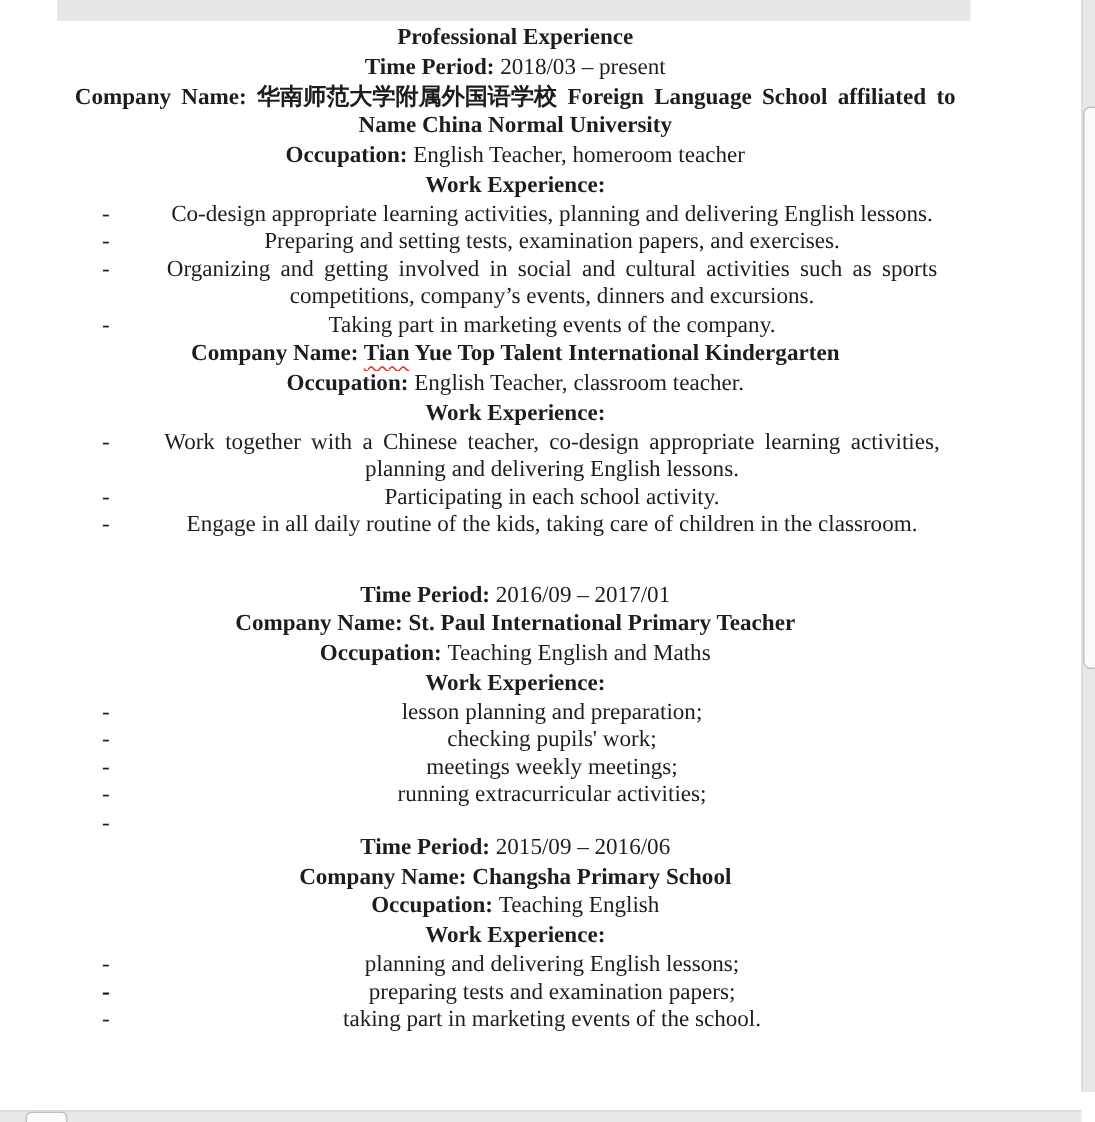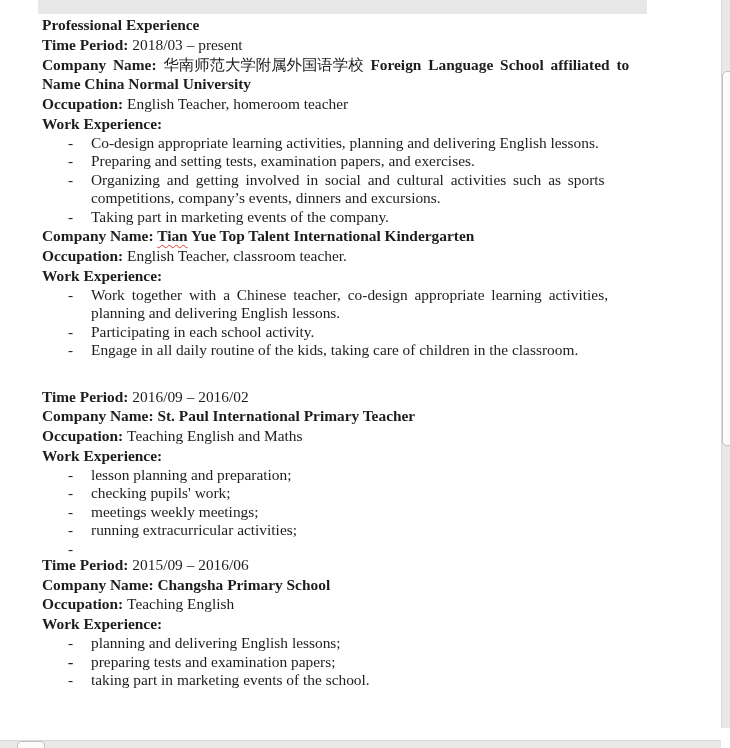--- a/index.html
+++ b/index.html
@@ -5,26 +5,26 @@
   html,body{margin:0;padding:0;}
   body{
     width:730px;height:748px;position:relative;overflow:hidden;
     background:#ffffff;color:#1d1d1d;
     font-family:"Liberation Serif","DejaVu Serif",serif;
   }
   
   .band{position:absolute;left:38px;top:0;width:609px;height:14px;background:#e7e7e7;}
 
   .content{position:absolute;left:42px;top:15px;width:603px;}
-  .ln{font-size:15.4px;line-height:19.8px;white-space:nowrap;}
+  .ln{font-size:15.4px;line-height:19.8px;white-space:nowrap;text-align:center;}
   .bullet{position:relative;padding-left:49px;line-height:18.5px;}
   .bullet .dash{position:absolute;left:26px;top:0;}
   .cont{}
   .b{font-weight:bold;}
-  .cjk{font-weight:normal;}
+  .cjk{font-weight:bold;}
   .wide{word-spacing:3px;}
   .sq{
     text-decoration-line:underline;
     text-decoration-style:wavy;
     text-decoration-color:#e03a2f;
     text-decoration-thickness:1px;
     text-underline-offset:3px;
   }
   .gap27{height:27px;}
   .gap15{height:15px;}
@@ -59,21 +59,21 @@
     <div class="ln bullet cont"><span>competitions, company’s events, dinners and excursions.</span></div>
     <div class="ln bullet"><span class="dash">-</span><span>Taking part in marketing events of the company.</span></div>
     <div class="ln field"><span class="b">Company Name: </span><span class="b sq">Tian</span><span class="b"> Yue Top Talent International Kindergarten</span></div>
     <div class="ln field"><span class="b">Occupation: </span><span>English Teacher, classroom teacher.</span></div>
     <div class="ln field"><span class="b">Work Experience:</span></div>
     <div class="ln bullet wide"><span class="dash">-</span><span>Work together with a Chinese teacher, co-design appropriate learning activities,</span></div>
     <div class="ln bullet cont"><span>planning and delivering English lessons.</span></div>
     <div class="ln bullet"><span class="dash">-</span><span>Participating in each school activity.</span></div>
     <div class="ln bullet"><span class="dash">-</span><span>Engage in all daily routine of the kids, taking care of children in the classroom.</span></div>
     <div class="gap27"></div>
-    <div class="ln field"><span class="b">Time Period: </span><span>2016/09 – 2016/02</span></div>
+    <div class="ln field"><span class="b">Time Period: </span><span>2016/09 – 2017/01</span></div>
     <div class="ln field"><span class="b">Company Name: St. Paul International Primary Teacher</span></div>
     <div class="ln field"><span class="b">Occupation: </span><span>Teaching English and Maths</span></div>
     <div class="ln field"><span class="b">Work Experience:</span></div>
     <div class="ln bullet"><span class="dash">-</span><span>lesson planning and preparation;</span></div>
     <div class="ln bullet"><span class="dash">-</span><span>checking pupils' work;</span></div>
     <div class="ln bullet"><span class="dash">-</span><span>meetings weekly meetings;</span></div>
     <div class="ln bullet"><span class="dash">-</span><span>running extracurricular activities;</span></div>
     <div class="ln bullet"><span class="dash">-</span></div>
     <div class="gap15"></div>
     <div class="ln field"><span class="b">Time Period: </span><span>2015/09 – 2016/06</span></div>

